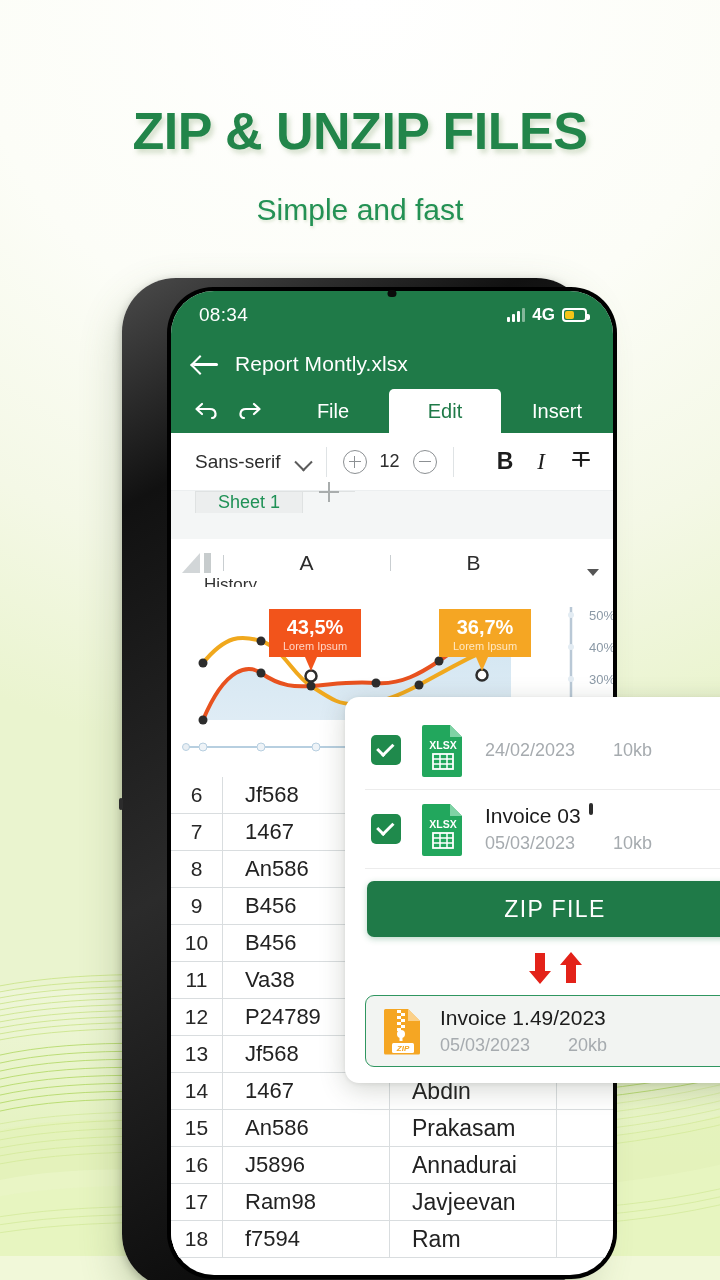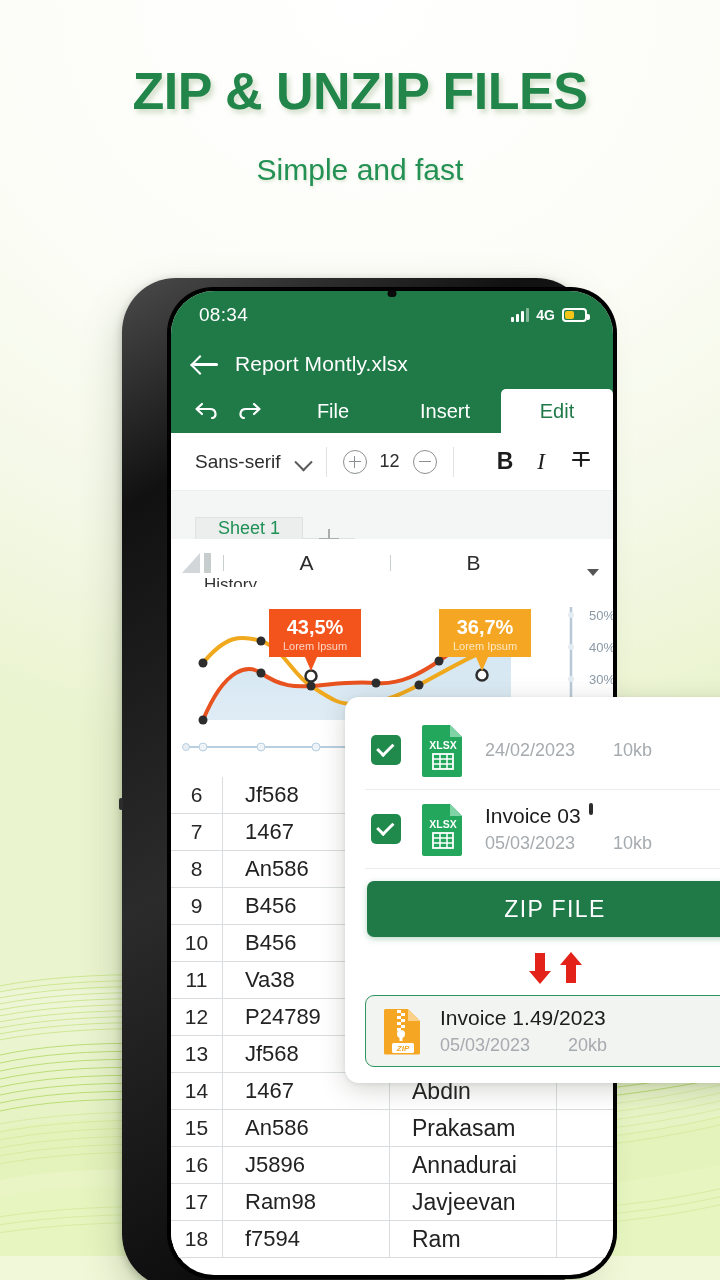--- a/index.html
+++ b/index.html
@@ -24,20 +24,21 @@
     position: absolute; top: 64px; left: 0; right: 0;
     text-align: center;
   }
   .headline {
     font-size: 52px;
     font-weight: 700;
     letter-spacing: -0.5px;
     color: #22854a;
     text-shadow: 3px 4px 5px rgba(140,170,120,0.35);
     line-height: 1.05;
+    margin-top: 40px;
   }
   .subhead {
     margin-top: 34px;
     font-size: 30px;
     color: #239154;
     font-weight: 400;
     text-shadow: 1px 2px 3px rgba(150,180,130,0.3);
   }
 
   
@@ -86,21 +87,21 @@
     justify-content: space-between;
     padding: 0 26px 0 28px;
     color: #fff;
   }
   .sb-time { font-size: 19px; font-weight: 500; letter-spacing: 0.3px; }
   .sb-right { display: flex; align-items: center; gap: 7px; }
   .sig { display: flex; align-items: flex-end; gap: 2px; height: 14px; }
   .sig i { display: block; width: 3px; background: #fff; border-radius: 1px; }
   .sig i:nth-child(1){height:5px}.sig i:nth-child(2){height:8px}
   .sig i:nth-child(3){height:11px}.sig i:nth-child(4){height:14px;opacity:.45}
-  .sb-net { font-size: 14px; font-weight: 600; }
+  .sb-net { font-size: 17px; font-weight: 600; }
   .batt { position: relative; width: 25px; height: 14px; border: 2px solid #fff; border-radius: 4px; }
   .batt::after { content:''; position:absolute; right:-5px; top:4px; width:3px; height:6px; background:#fff; border-radius:0 2px 2px 0;}
   .batt i { position:absolute; left:1px; top:1px; bottom:1px; width:45%; background:#f5c518; border-radius:2px; display:block;}
 
   .titlebar {
     height: 50px; display: flex; align-items: center; gap: 16px;
     padding: 0 22px; color: #fff;
   }
   .back-arrow { width: 26px; height: 20px; position: relative; flex: none; }
   .back-arrow::before{content:'';position:absolute;left:0;top:9px;width:25px;height:2.5px;background:#fff;border-radius:2px;}
@@ -137,21 +138,21 @@
   .circ-btn::before{content:'';position:absolute;left:5px;top:10.2px;width:12px;height:1.6px;background:#8c9093;}
   .circ-btn.plus::after{content:'';position:absolute;left:10.2px;top:5px;width:1.6px;height:12px;background:#8c9093;}
   .size-val { font-size: 18px; color: #2d2d2d; }
   .fmt-style { display: flex; align-items: center; gap: 24px; padding: 0 20px 0 22px; margin-left: auto; }
   .sty { font-size: 23px; color: #1d1d1d; }
   .sty.b { font-weight: 700; }
   .sty.i { font-style: italic; font-family: "Liberation Serif", serif; font-weight:400; }
   .sty.s { position: relative; font-weight: 500; }
 
   
-  .sheetbar { height: 48px; background: #f4f6f6; display: flex; align-items: flex-end; padding-left: 24px;}
+  .sheetbar { height: 48px; background: #f4f6f6; display: flex; align-items: flex-start; padding-left: 24px;}
   .sheet-tab {
     display: flex; align-items: center; padding: 0 22px;
     background: #eceeee; color: #1f9156; font-size: 18px;
     border: 1px solid #dfe2e2; border-bottom: none;
   }
   .sheet-add {
     display: flex; align-items: center; justify-content: center; width: 52px;
     background: #eceeee; border: 1px solid #dfe2e2; border-left: none; border-bottom: none;
     position: relative;
   }
@@ -340,22 +341,22 @@
             </span>
             <span class="icn-redo" data-interactable="true">
               <svg width="26" height="22" viewBox="0 0 26 22" fill="none">
                 <path d="M7 18 C2 18 2 9 9 9 L22 9" stroke="#fff" stroke-width="2.2" stroke-linecap="round" fill="none"></path>
                 <path d="M17 4 L22.5 9 L17 14" stroke="#fff" stroke-width="2.2" stroke-linecap="round" stroke-linejoin="round" fill="none"></path>
               </svg>
             </span>
           </div>
           <div class="tabs">
             <div class="tab" data-interactable="true">File</div>
+            <div class="tab active" data-interactable="true">Edit</div>
             <div class="tab" data-interactable="true">Insert</div>
-            <div class="tab active" data-interactable="true">Edit</div>
           </div>
         </div>
       </div>
 
       <div class="fmt-bar" data-interactable="false">
         <div class="fmt-font" data-interactable="true">
           <span data-interactable="false">Sans-serif</span>
           <span class="chev" data-interactable="false"></span>
         </div>
         <div class="vdiv" data-interactable="false"></div>

